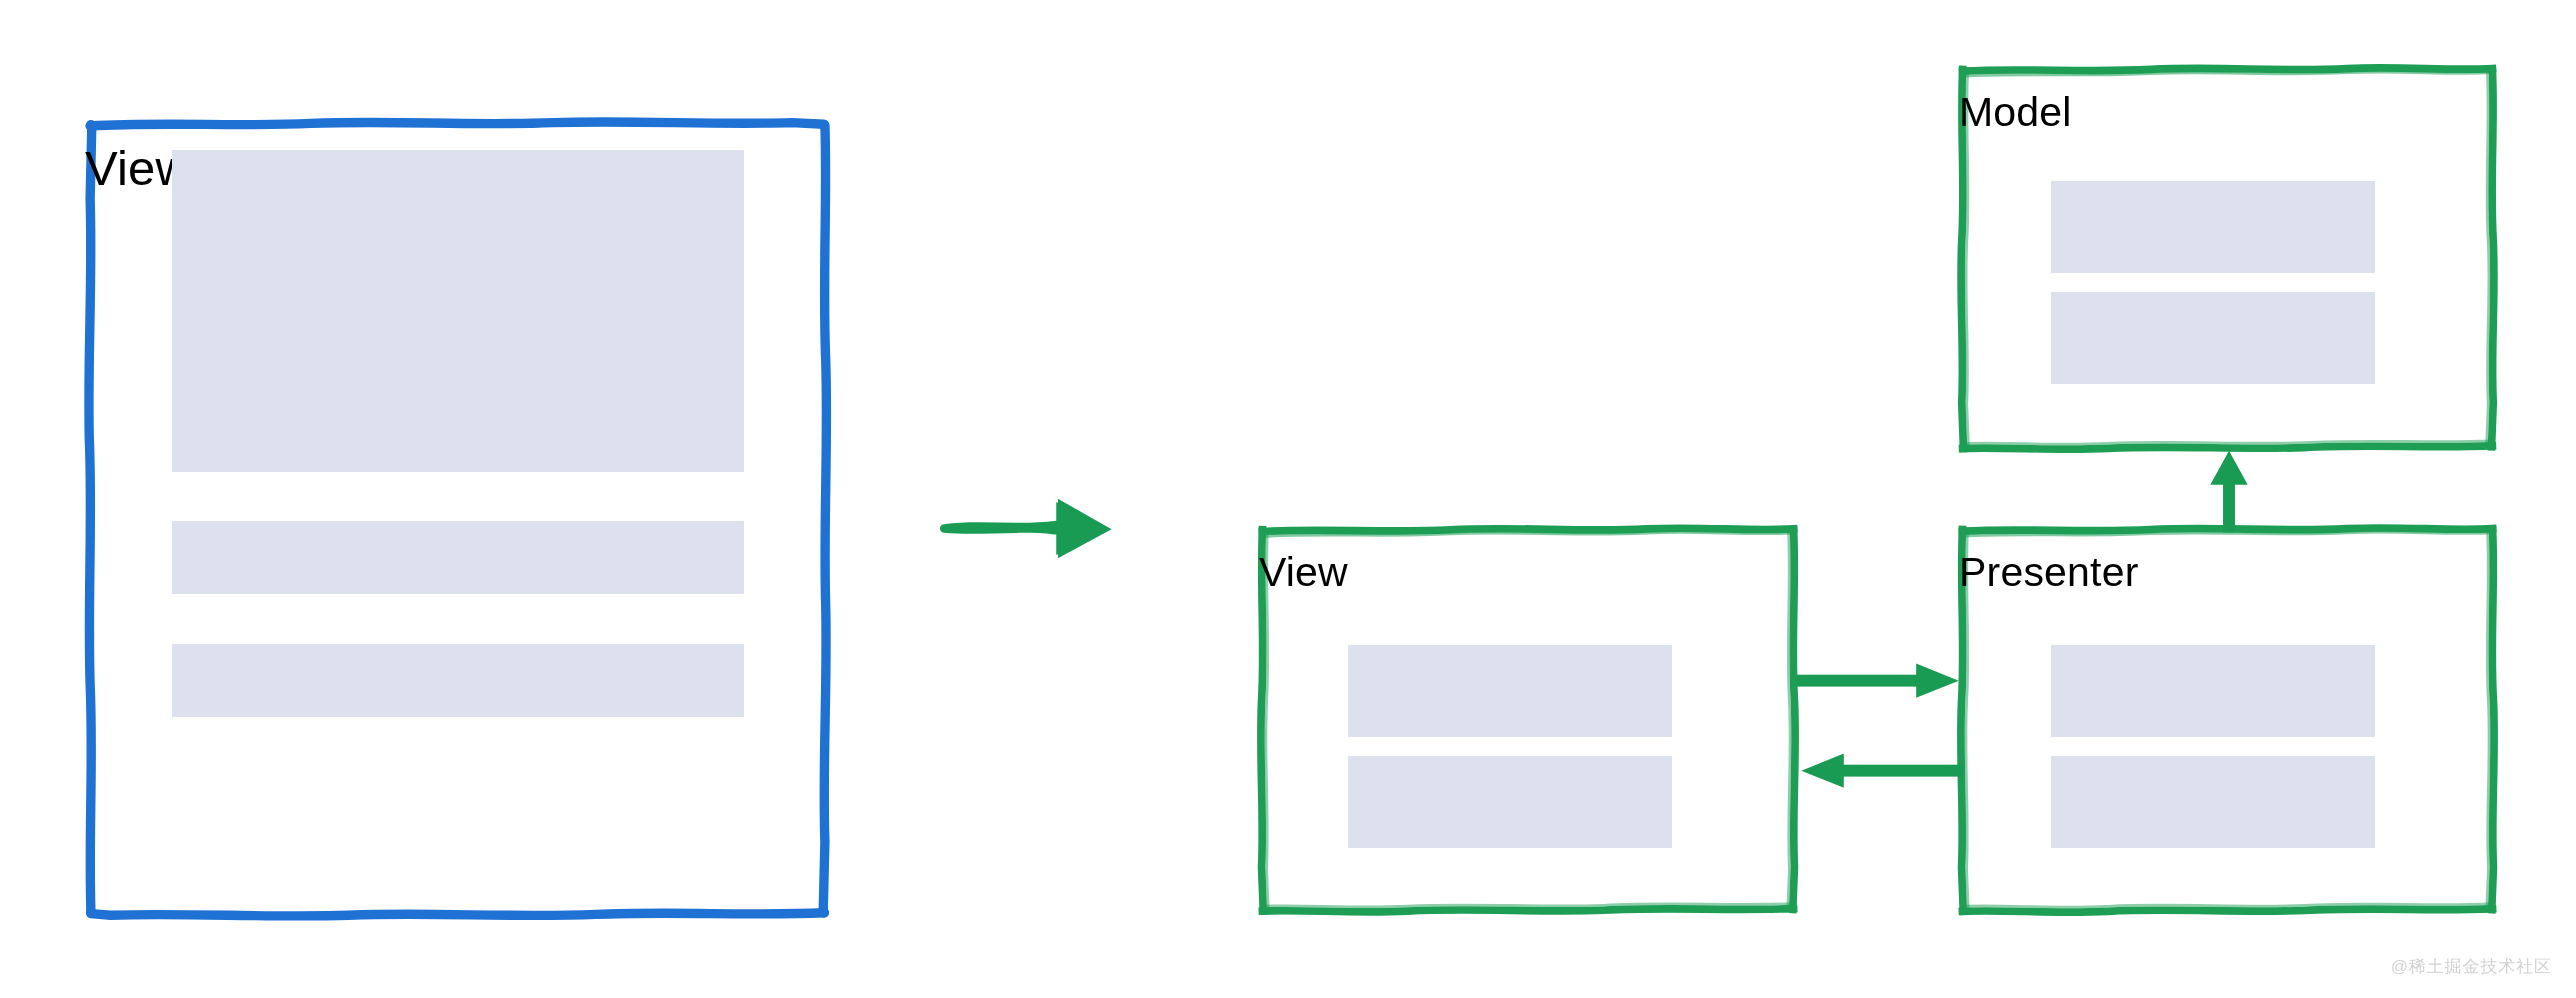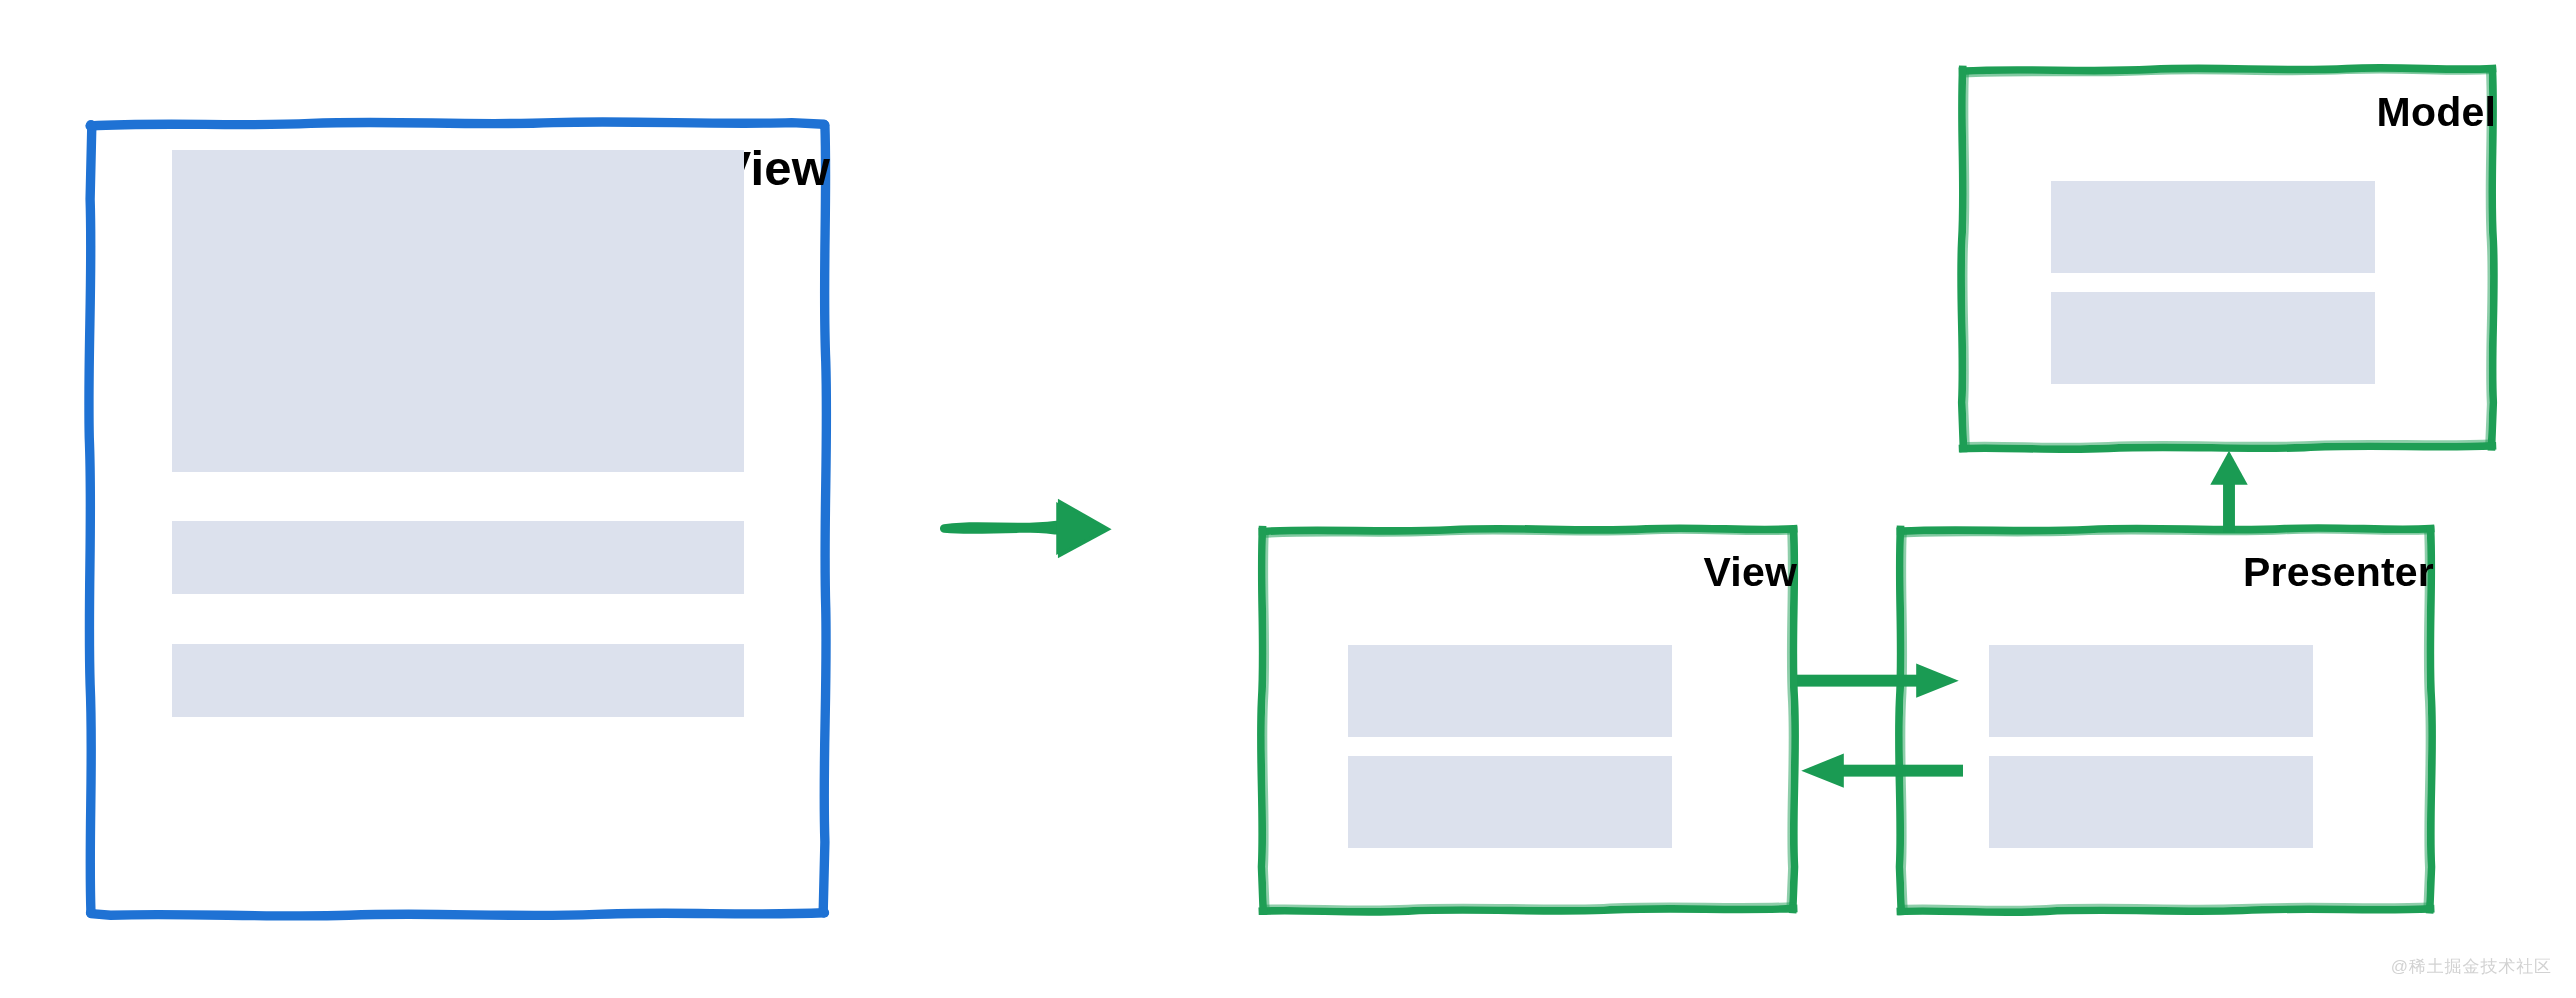--- a/index.html
+++ b/index.html
@@ -21,23 +21,23 @@
   
   .box {
     position: absolute;
     background: #ffffff;
     box-sizing: border-box;
   }
   .box-title {
     position: absolute;
     left: 0;
     right: 0;
-    text-align: right;
+    text-align: left;
     color: #000000;
-    font-weight: 700;
+    font-weight: 400;
     white-space: nowrap;
     letter-spacing: 0.2px;
   }
   .bar {
     position: absolute;
     background: #dce1ed;
   }
 
   
   .sketch-svg {
@@ -71,21 +71,21 @@
     top: 526px;
     width: 538px;
     height: 388px;
   }
   #mid-view-box .box-title {
     top: 23px;
     font-size: 41px;
   }
 
   #presenter-box {
-    left: 1897px;
+    left: 1959px;
     top: 526px;
     width: 537px;
     height: 284px;
   }
   #presenter-box .box-title {
     top: 23px;
     font-size: 41px;
   }
 
   #model-box {

